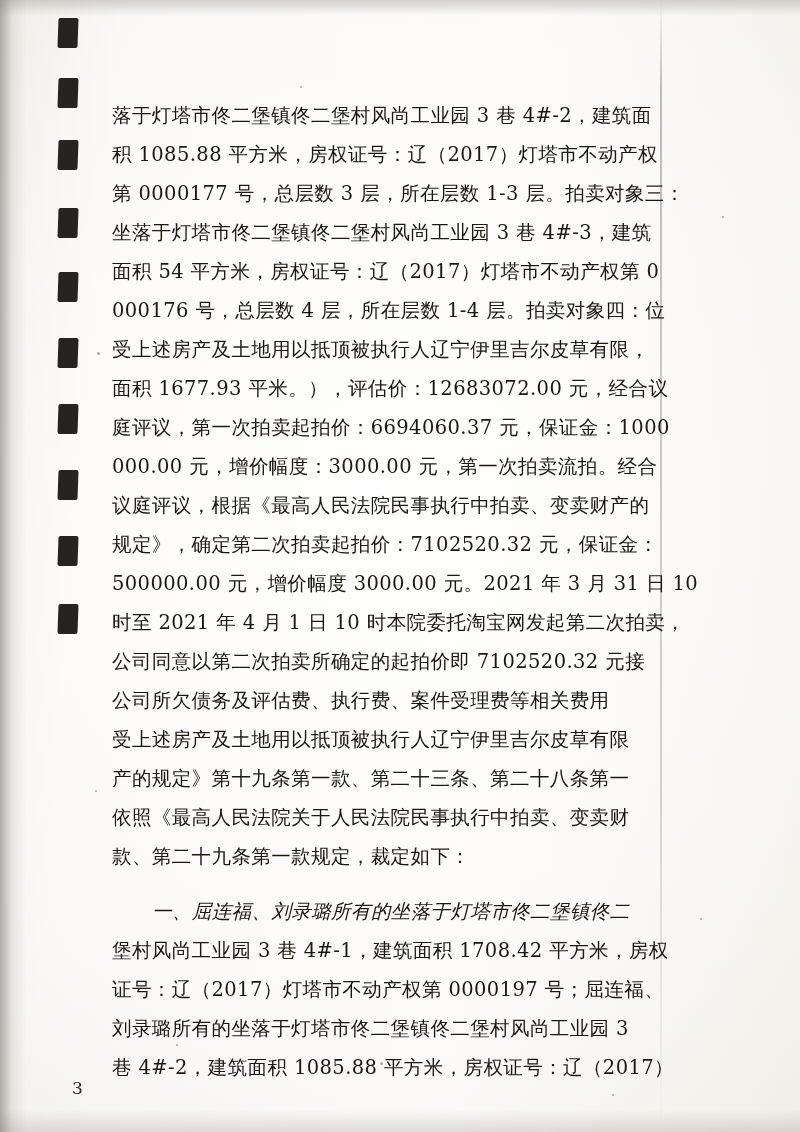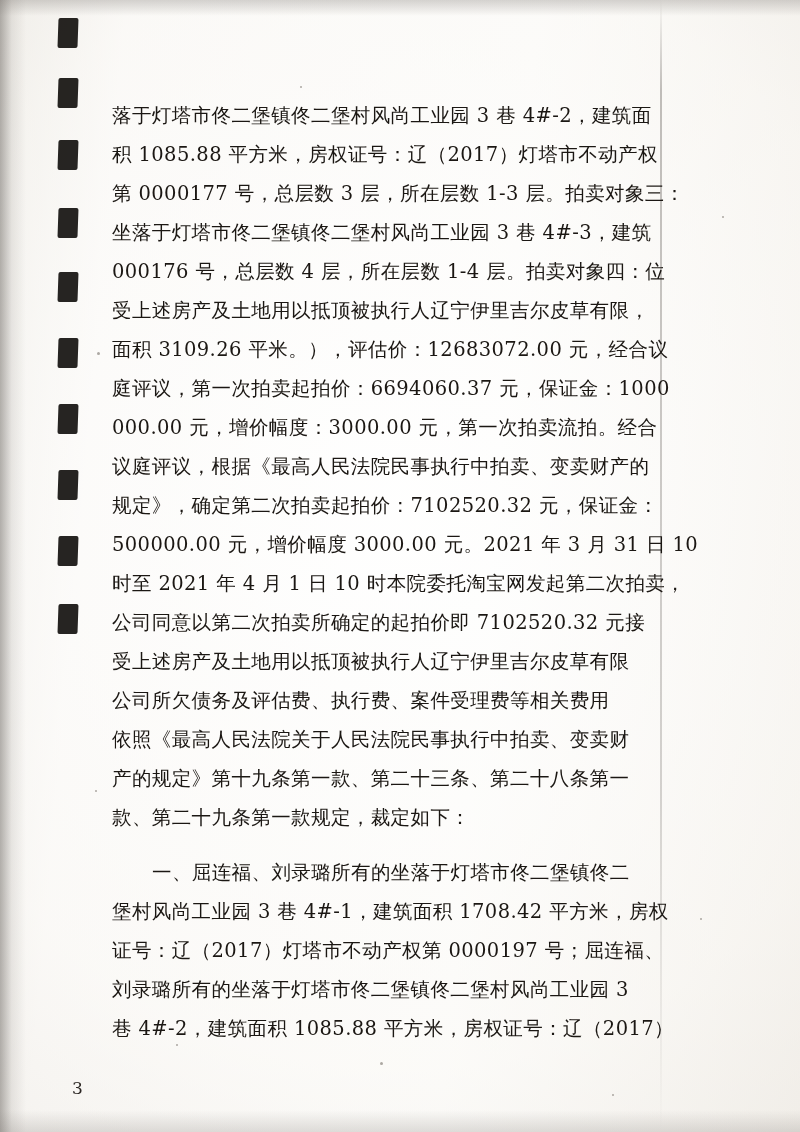--- a/index.html
+++ b/index.html
@@ -73,20 +73,21 @@
     font-size: 19.5px;
     line-height: 39px;
     letter-spacing: 0.4px;
     color: #1b1713;
     white-space: nowrap;
     text-align: justify;
     text-justify: inter-character;
   }
   .doc-line.indent {
     text-indent: 40px;
+    font-style: italic;
   }
   .para-gap {
     height: 16px;
   }
   #page-number {
     position: absolute;
     left: 72px;
     top: 1078px;
     font-size: 17px;
     color: #2a2522;
@@ -133,34 +134,35 @@
       <div class="speck" style="left: 700px; top: 918px; width: 2px; height: 2px;"></div>
       <div class="speck" style="left: 95px; top: 790px; width: 2px; height: 2px;"></div>
     </div>
 
   <div id="content">
     <div id="para-one">
         <div class="doc-line">落于灯塔市佟二堡镇佟二堡村风尚工业园 3 巷 4#-2，建筑面</div>
         <div class="doc-line">积 1085.88 平方米，房权证号：辽（2017）灯塔市不动产权</div>
         <div class="doc-line">第 0000177 号，总层数 3 层，所在层数 1-3 层。拍卖对象三：</div>
         <div class="doc-line">坐落于灯塔市佟二堡镇佟二堡村风尚工业园 3 巷 4#-3，建筑</div>
+        <div class="doc-line">面积 54 平方米，房权证号：辽（2017）灯塔市不动产权第 0</div>
         <div class="doc-line">000176 号，总层数 4 层，所在层数 1-4 层。拍卖对象四：位</div>
         <div class="doc-line">受上述房产及土地用以抵顶被执行人辽宁伊里吉尔皮草有限，</div>
-        <div class="doc-line">面积 3109.26 平米。），评估价：12683072.00 元，经合议</div>
+        <div class="doc-line">面积 1677.93 平米。），评估价：12683072.00 元，经合议</div>
         <div class="doc-line">庭评议，第一次拍卖起拍价：6694060.37 元，保证金：1000</div>
         <div class="doc-line">000.00 元，增价幅度：3000.00 元，第一次拍卖流拍。经合</div>
         <div class="doc-line">议庭评议，根据《最高人民法院民事执行中拍卖、变卖财产的</div>
         <div class="doc-line">规定》，确定第二次拍卖起拍价：7102520.32 元，保证金：</div>
         <div class="doc-line">500000.00 元，增价幅度 3000.00 元。2021 年 3 月 31 日 10</div>
         <div class="doc-line">时至 2021 年 4 月 1 日 10 时本院委托淘宝网发起第二次拍卖，</div>
         <div class="doc-line">公司同意以第二次拍卖所确定的起拍价即 7102520.32 元接</div>
+        <div class="doc-line">公司所欠债务及评估费、执行费、案件受理费等相关费用</div>
         <div class="doc-line">受上述房产及土地用以抵顶被执行人辽宁伊里吉尔皮草有限</div>
-        <div class="doc-line">公司所欠债务及评估费、执行费、案件受理费等相关费用</div>
+        <div class="doc-line">产的规定》第十九条第一款、第二十三条、第二十八条第一</div>
         <div class="doc-line">依照《最高人民法院关于人民法院民事执行中拍卖、变卖财</div>
-        <div class="doc-line">产的规定》第十九条第一款、第二十三条、第二十八条第一</div>
         <div class="doc-line">款、第二十九条第一款规定，裁定如下：</div>
       </div>
     <div class="para-gap"></div>
     <div id="para-two">
         <div class="doc-line indent">一、屈连福、刘录璐所有的坐落于灯塔市佟二堡镇佟二</div>
         <div class="doc-line">堡村风尚工业园 3 巷 4#-1，建筑面积 1708.42 平方米，房权</div>
         <div class="doc-line">证号：辽（2017）灯塔市不动产权第 0000197 号；屈连福、</div>
         <div class="doc-line">刘录璐所有的坐落于灯塔市佟二堡镇佟二堡村风尚工业园 3</div>
         <div class="doc-line">巷 4#-2，建筑面积 1085.88 平方米，房权证号：辽（2017）</div>
       </div>

